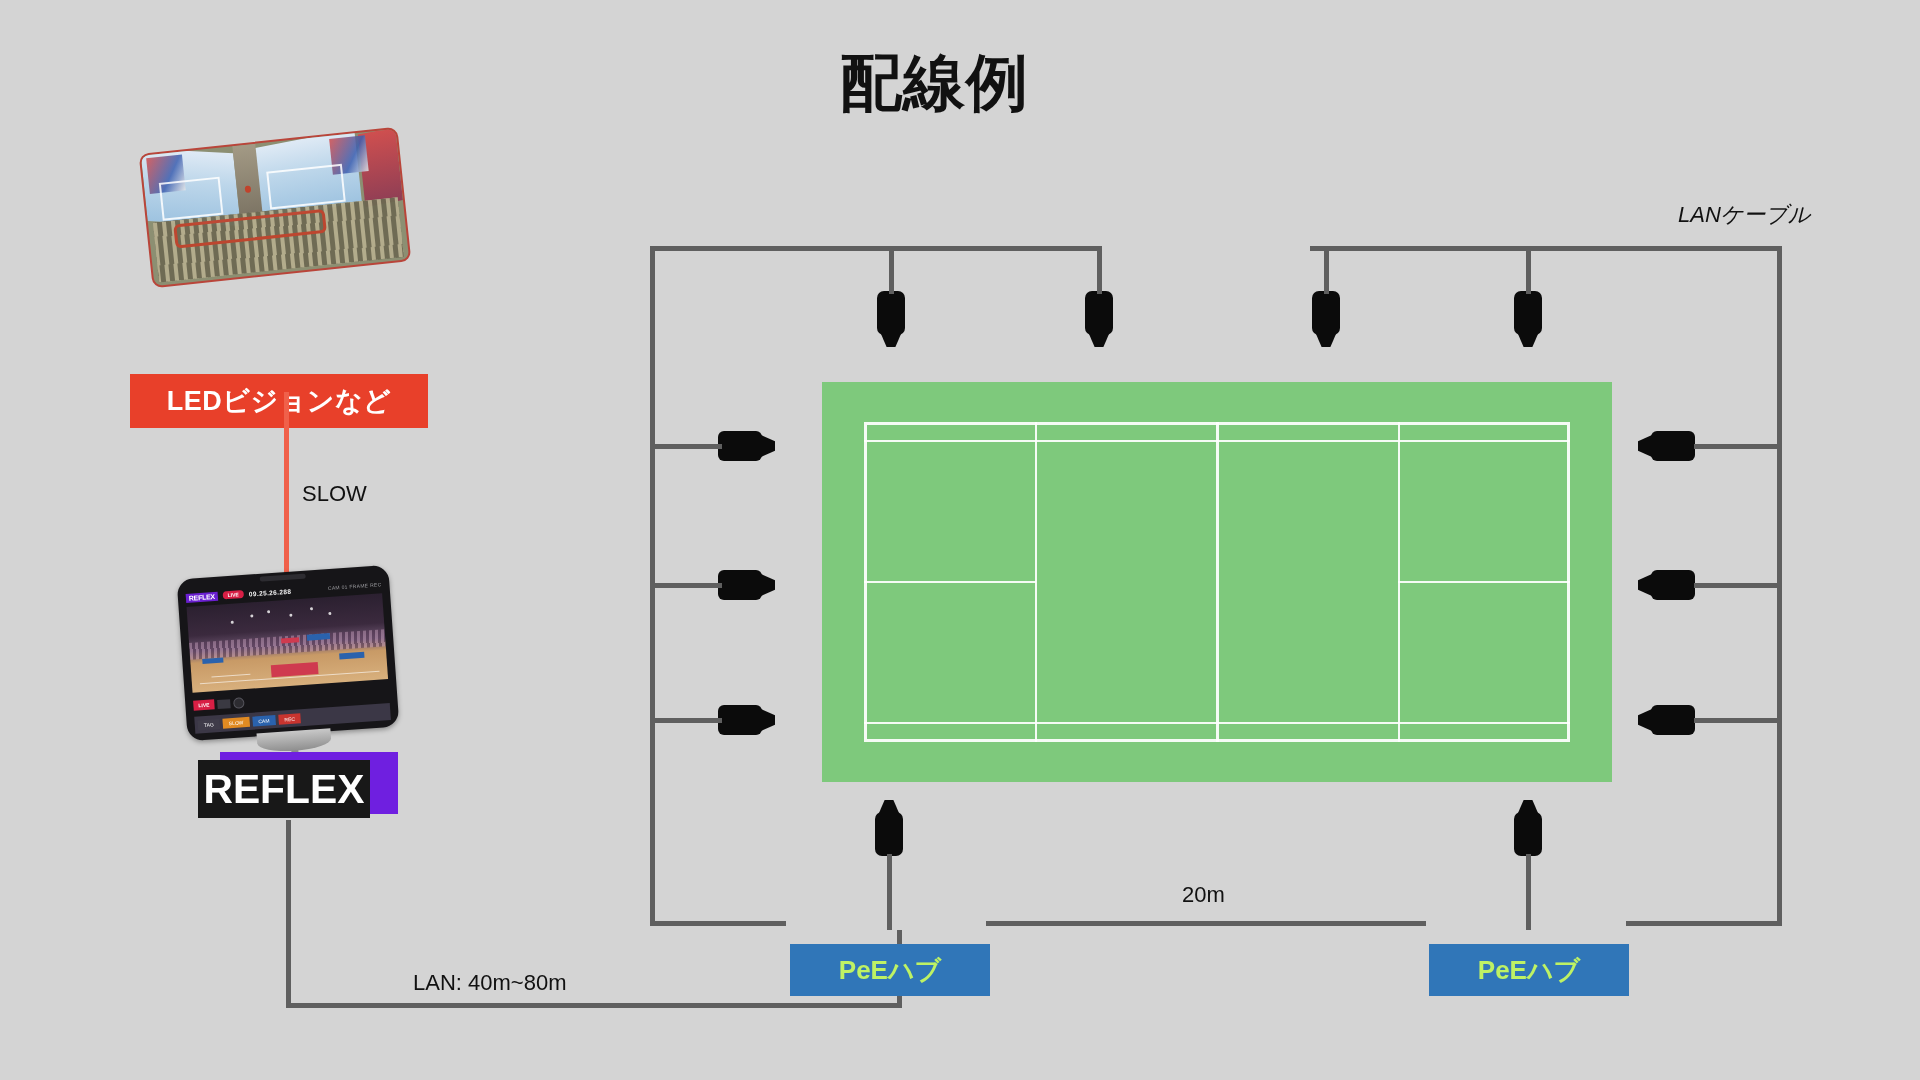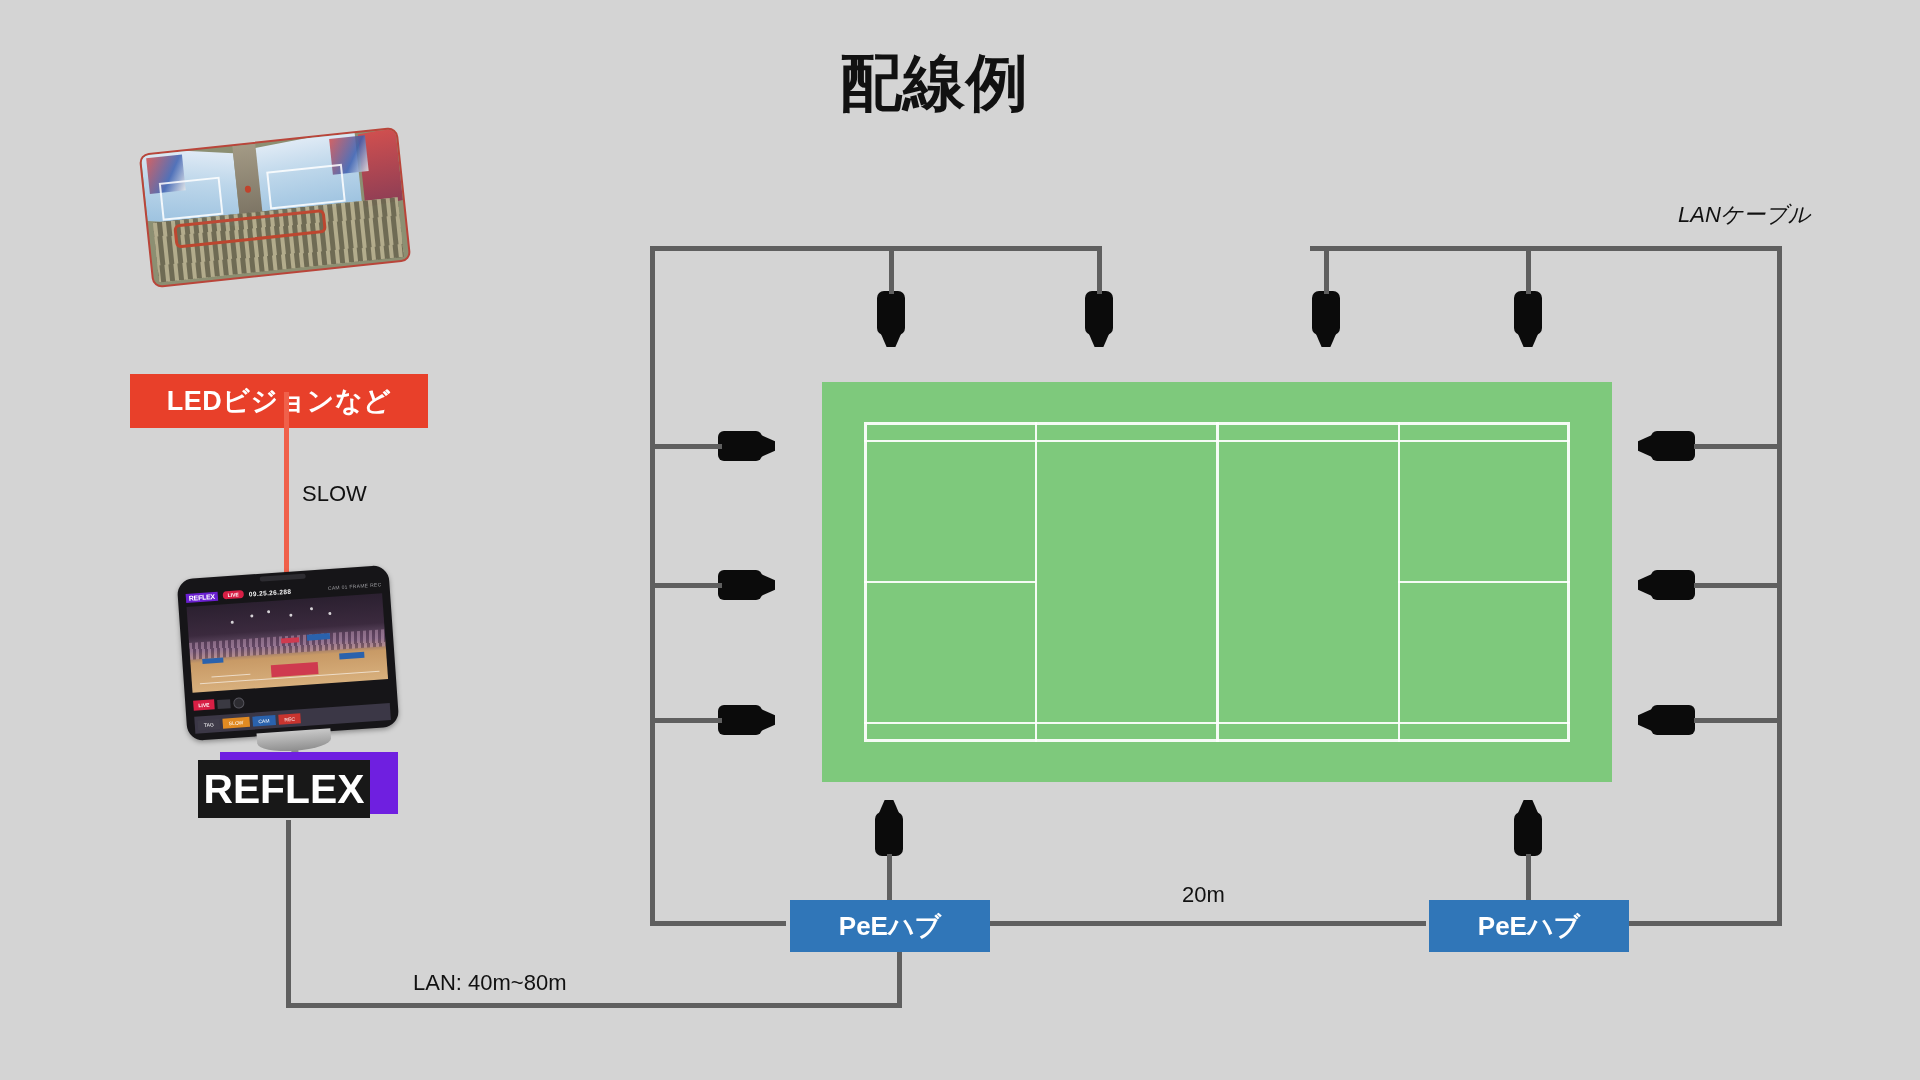--- a/index.html
+++ b/index.html
@@ -445,23 +445,24 @@
 
   
   .hub {
     position: absolute;
     width: 200px;
     height: 52px;
     background: #3076b8;
     display: flex;
     align-items: center;
     justify-content: center;
-    color: #ffffff;
+    color: #bef264;
     font-size: 26px;
     font-weight: bold;
+    margin-top: 44px;
   }
 
   
   .lbl {
     position: absolute;
     font-size: 22px;
     color: #111;
     white-space: nowrap;
   }
 </style>

